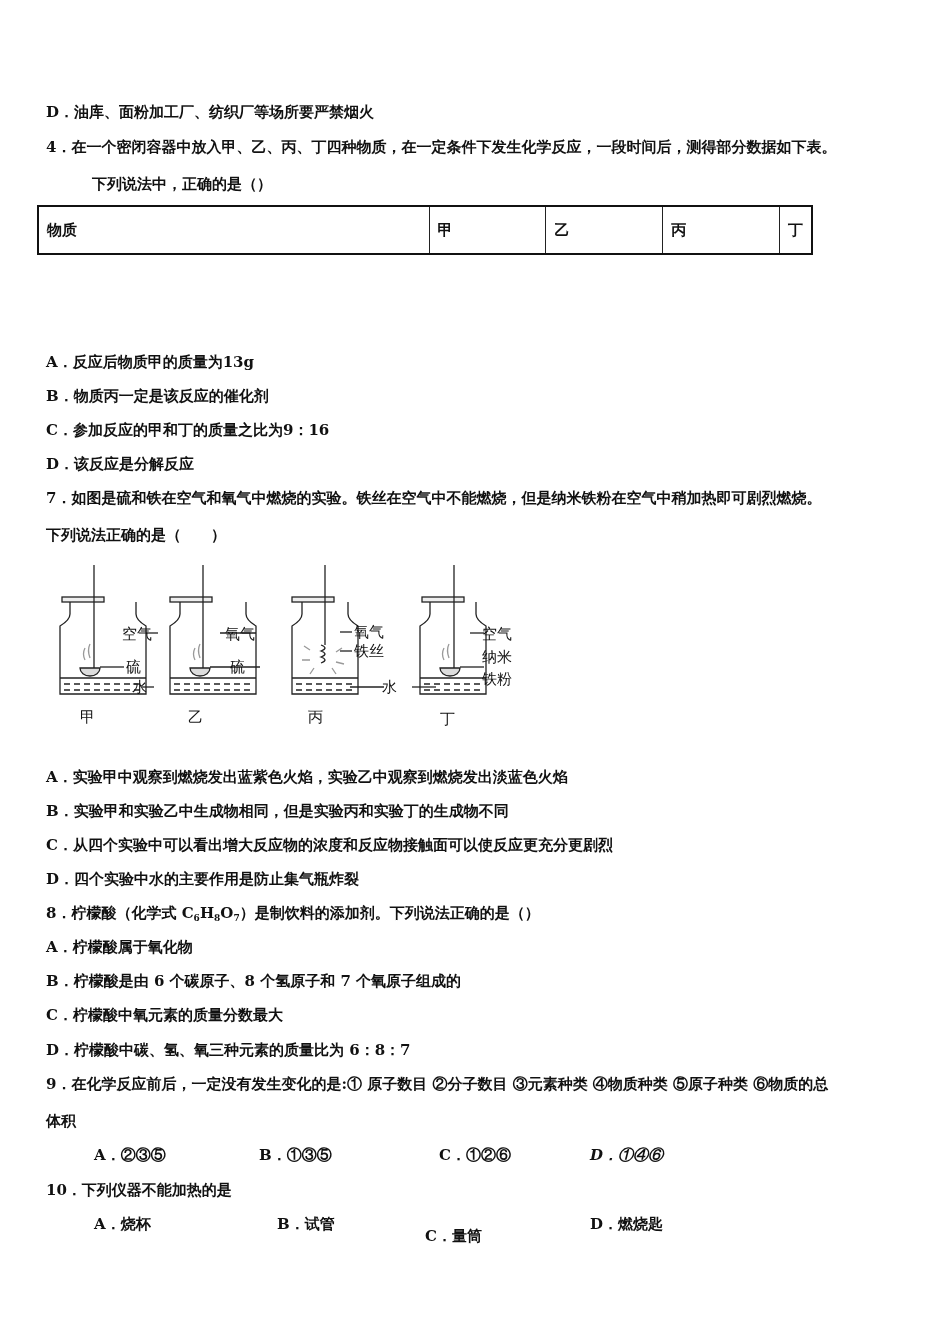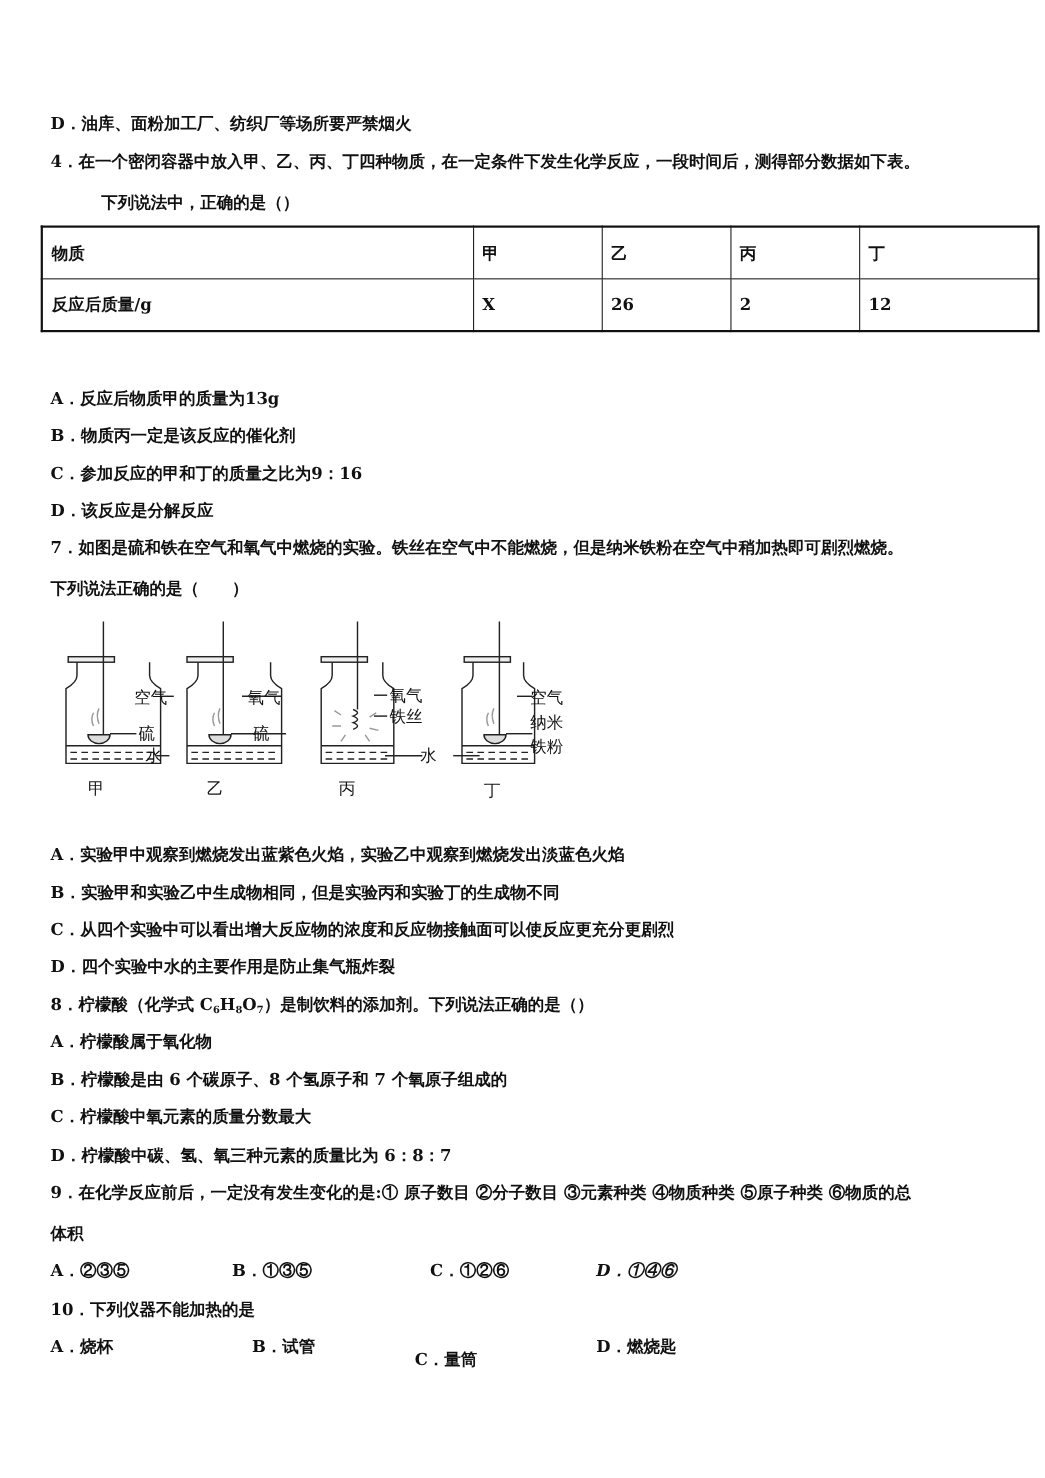--- a/index.html
+++ b/index.html
@@ -1,23 +1,23 @@
 <!DOCTYPE html>
 <html><head>
 <meta charset="utf-8">
 <style>
   html, body { margin:0; padding:0; background:#ffffff; }
   body { width:950px; height:1344px; position:relative; overflow:hidden;
          font-family:"DejaVu Serif","Liberation Serif",serif; color:#111; }
   .line { position:absolute; left:46px; font-size:15px; font-weight:bold; white-space:nowrap; line-height:20px; }
   .line sub { font-size:9px; vertical-align:-3px; }
-  table.data { position:absolute; left:37px; top:205px; width:908px; border-collapse:collapse; font-size:15px; font-weight:bold; }
+  table.data { position:absolute; left:37px; top:205px; width:776px; border-collapse:collapse; font-size:15px; font-weight:bold; }
   table.data td { border:1px solid #222; height:46px; padding:0 8px; vertical-align:middle; }
   table.data { border:2px solid #111; }
-  .opt { position:absolute; font-size:15px; font-weight:bold; white-space:nowrap; line-height:20px; }
+  .opt { position:absolute; font-size:15px; font-weight:bold; white-space:nowrap; line-height:20px;margin-left:48px; }
   .figure { position:absolute; left:40px; top:560px; width:500px; height:180px; }
   .figure svg text { font-family:"DejaVu Sans","Liberation Sans",sans-serif; font-size:15px; fill:#111; }
 </style>
 </head>
 <body>
 
 <div class="line" style="top:102px;">D．油库、面粉加工厂、纺织厂等场所要严禁烟火</div>
 
 <div class="line" style="top:137px;">4．在一个密闭容器中放入甲、乙、丙、丁四种物质，在一定条件下发生化学反应，一段时间后，测得部分数据如下表。</div>
 <div class="line" style="top:174px;margin-left:46px;">下列说法中，正确的是（）</div>
@@ -30,27 +30,20 @@
       <col style="width:117px">
       <col>
   </colgroup>
   <tbody>
       <tr>
     <td>物质</td>
     <td>甲</td>
     <td>乙</td>
     <td>丙</td>
     <td>丁</td>
-  </tr>
-  <tr>
-    <td>反应后质量/g</td>
-    <td>X</td>
-    <td>26</td>
-    <td>2</td>
-    <td>12</td>
   </tr>
 </tbody>
   </table>
 
 <div class="line" style="top:352px;">A．反应后物质甲的质量为13g</div>
 <div class="line" style="top:386px;">B．物质丙一定是该反应的催化剂</div>
 <div class="line" style="top:420px;">C．参加反应的甲和丁的质量之比为9：16</div>
 <div class="line" style="top:454px;">D．该反应是分解反应</div>
 
 <div class="line" style="top:488px;">7．如图是硫和铁在空气和氧气中燃烧的实验。铁丝在空气中不能燃烧，但是纳米铁粉在空气中稍加热即可剧烈燃烧。</div>

